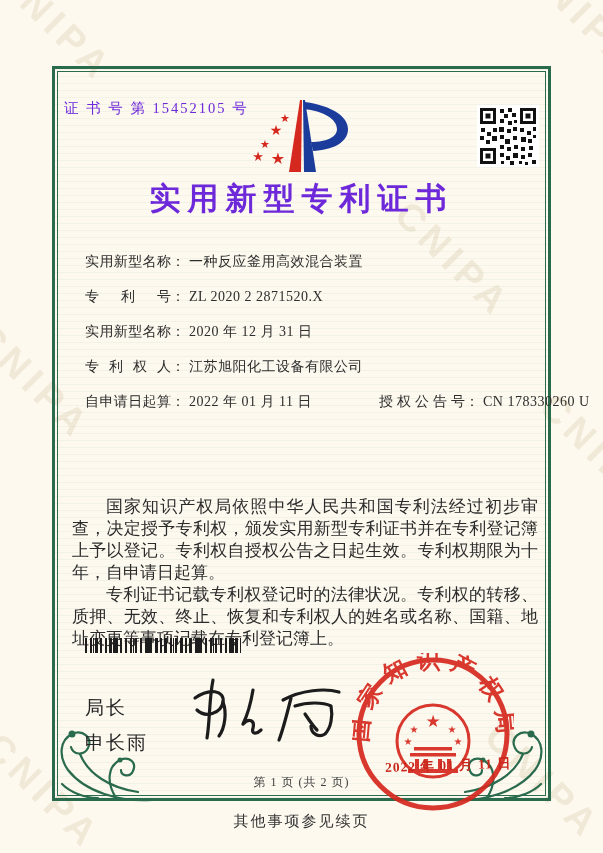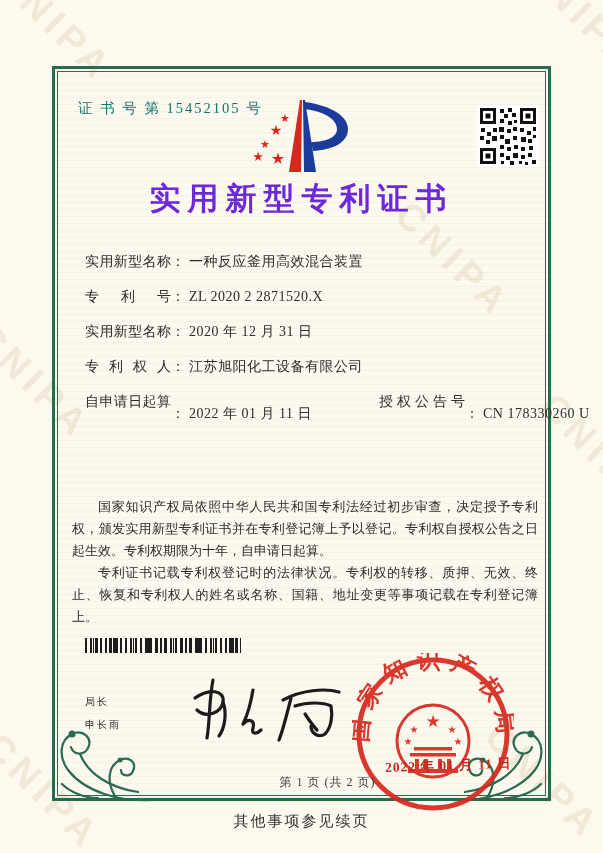--- a/index.html
+++ b/index.html
@@ -38,63 +38,63 @@
         rgba(150, 178, 158, 0.10) 0px, rgba(150, 178, 158, 0.10) 1px,
         transparent 1px, transparent 7px);
   }
   .frame-inner {
     position: absolute;
     left: 2px; top: 2px; right: 2px; bottom: 2px;
     border: 1px solid #2a6b4d;
   }
 
   .cert-no {
-    left: 78px; top: 99px;
-    font-size: 14.5px; letter-spacing: 2px; color: #0f766e;
+    left: 64px; top: 99px;
+    font-size: 14.5px; letter-spacing: 2px; color: #6d28d9;
   }
 
   .title {
     left: 52px; top: 178px; width: 499px;
     text-align: center;
     font-size: 31px; font-weight: 600; letter-spacing: 7px;
     color: #6d28d9;
   }
 
   .fields { left: 85px; top: 253px; width: 460px; font-size: 14px; color: #2d2d2d; }
   .field-row { height: 20px; margin-bottom: 15px; white-space: nowrap; }
   .flabel {
     display: inline-block; width: 86px;
     text-align: justify; text-align-last: justify; -moz-text-align-last: justify;
     vertical-align: top;
   }
   .fcolon { display: inline-block; margin-right: 4px; }
-  .fvalue { letter-spacing: 0.5px; margin-top: 12px; }
+  .fvalue { letter-spacing: 0.5px; }
   .pair2 { margin-left: 42px; }
   .fvalue-date { display: inline-block; min-width: 148px; }
 
   .body-text {
     left: 72px; top: 496px; width: 466px;
-    font-size: 13px; line-height: 22px;
+    font-size: 17px; line-height: 22px;
     text-align: justify; color: #2b2b2b;
   }
   .body-text p { text-indent: 2em; }
 
   .barcode {
     left: 85px; top: 638px; width: 156px; height: 15px;
     background:
       repeating-linear-gradient(90deg, #1d1d1d 0 2px, transparent 2px 5px),
       repeating-linear-gradient(90deg, #1d1d1d 0 1px, transparent 1px 8px),
       repeating-linear-gradient(90deg, transparent 0 11px, #1d1d1d 11px 13px, transparent 13px 17px);
   }
 
-  .signer { left: 85px; top: 695px; font-size: 10px; color: #242424; letter-spacing: 2px; }
+  .signer { left: 85px; top: 695px; font-size: 19px; color: #242424; letter-spacing: 2px; }
   .signer div { margin-bottom: 9px; }
 
   .page-no {
-    left: 52px; top: 774px; width: 551px;
+    left: 52px; top: 774px; width: 499px;
     text-align: center; font-size: 12px; color: #3c3c3c; letter-spacing: 1px;
   }
   .footer-note {
     left: 52px; top: 812px; width: 499px;
     text-align: center; font-size: 15px; color: #333; letter-spacing: 2px;
   }
 
   .seal-date {
     left: 385px; top: 756px; width: 170px;
     color: #c8271b; font-size: 13.5px; letter-spacing: 1px;

